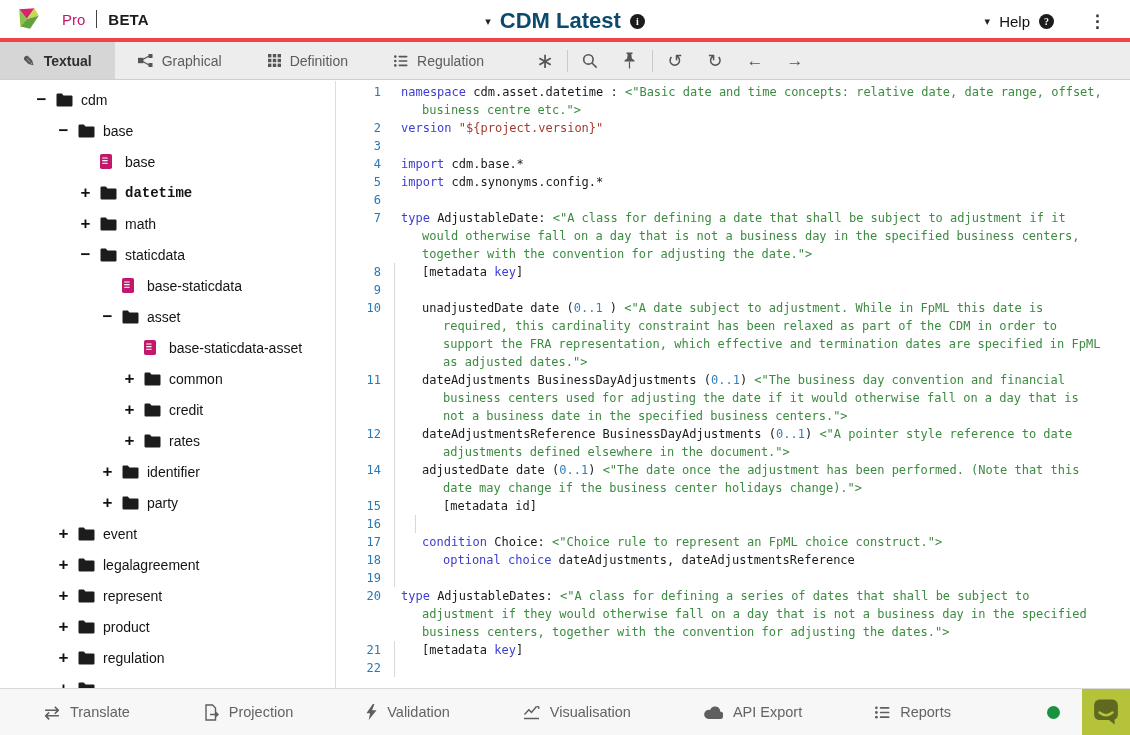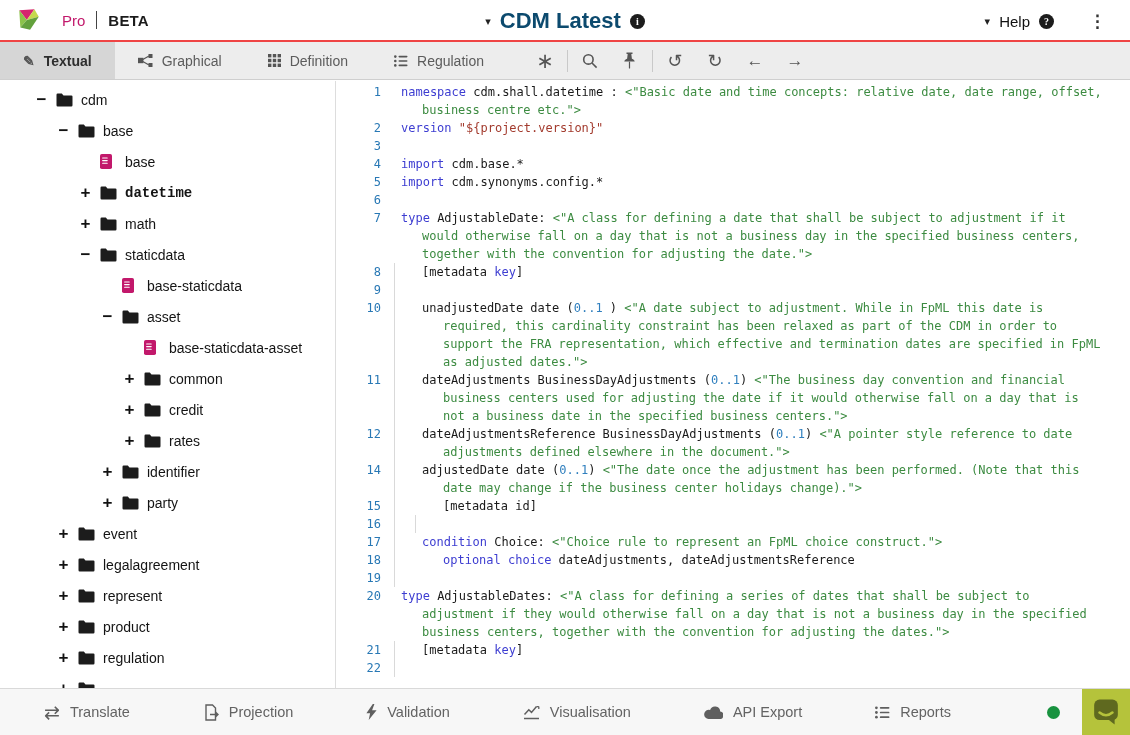--- a/index.html
+++ b/index.html
@@ -2,21 +2,21 @@
 <html><head>
 <meta charset="utf-8">
 <style>
   * { margin:0; padding:0; box-sizing:border-box; }
   html,body { width:1130px; height:735px; overflow:hidden; }
   body { font-family:"Liberation Sans", sans-serif; background:#fff; color:#1b1b1b; }
   #app { position:relative; width:1130px; height:735px; overflow:hidden; }
 
   
   #topbar { position:absolute; top:0; left:0; right:0; height:42px; background:#fff;
-            border-bottom:2px solid #ef4444; display:flex; align-items:center; }
+            border-bottom:4px solid #ef4444; display:flex; align-items:center; }
   .tb-left { display:flex; align-items:center; padding-left:16px; gap:0; }
   .logo { width:26px; height:26px; }
   .pro { color:#c2186b; font-size:15px; font-weight:500; margin-left:20px; }
   .tb-sep { width:1px; height:18px; background:#444; margin:0 11px; }
   .beta { font-size:15px; font-weight:700; letter-spacing:.2px; }
   .tb-center { position:absolute; left:0; right:0; top:0; height:42px; display:flex;
                align-items:center; justify-content:center; gap:9px; pointer-events:none; }
   .tb-center > * { pointer-events:auto; }
   .caret { font-size:11px; color:#222; line-height:1; }
   .ws-title { font-size:22px; font-weight:700; color:#0c4a6e; }
@@ -378,21 +378,21 @@
           </svg>
         </span>
         <span class="nlabel"></span>
       </div>
     </nav>
 
   <main id="editor">
       <div class="cl">
         <span class="ln">1</span>
         <span class="lnsp"></span>
-        <div class="ct" style="padding-left: 21px; text-indent: -21px;"><span class="tk-kw">namespace </span><span class="tk-pl">cdm.shall.datetime : </span><span class="tk-doc">&lt;"Basic date and time concepts: relative date, date range, offset, business centre etc."&gt;</span></div>
+        <div class="ct" style="padding-left: 21px; text-indent: -21px;"><span class="tk-kw">namespace </span><span class="tk-pl">cdm.asset.datetime : </span><span class="tk-doc">&lt;"Basic date and time concepts: relative date, date range, offset, business centre etc."&gt;</span></div>
       </div>
       <div class="cl">
         <span class="ln">2</span>
         <span class="lnsp"></span>
         <div class="ct" style="padding-left: 0px; text-indent: 0px;"><span class="tk-kw">version </span><span class="tk-str">"${project.version}"</span></div>
       </div>
       <div class="cl">
         <span class="ln">3</span>
         <span class="lnsp"></span>
         <div class="ct" style="padding-left: 0px; text-indent: 0px;"></div>

